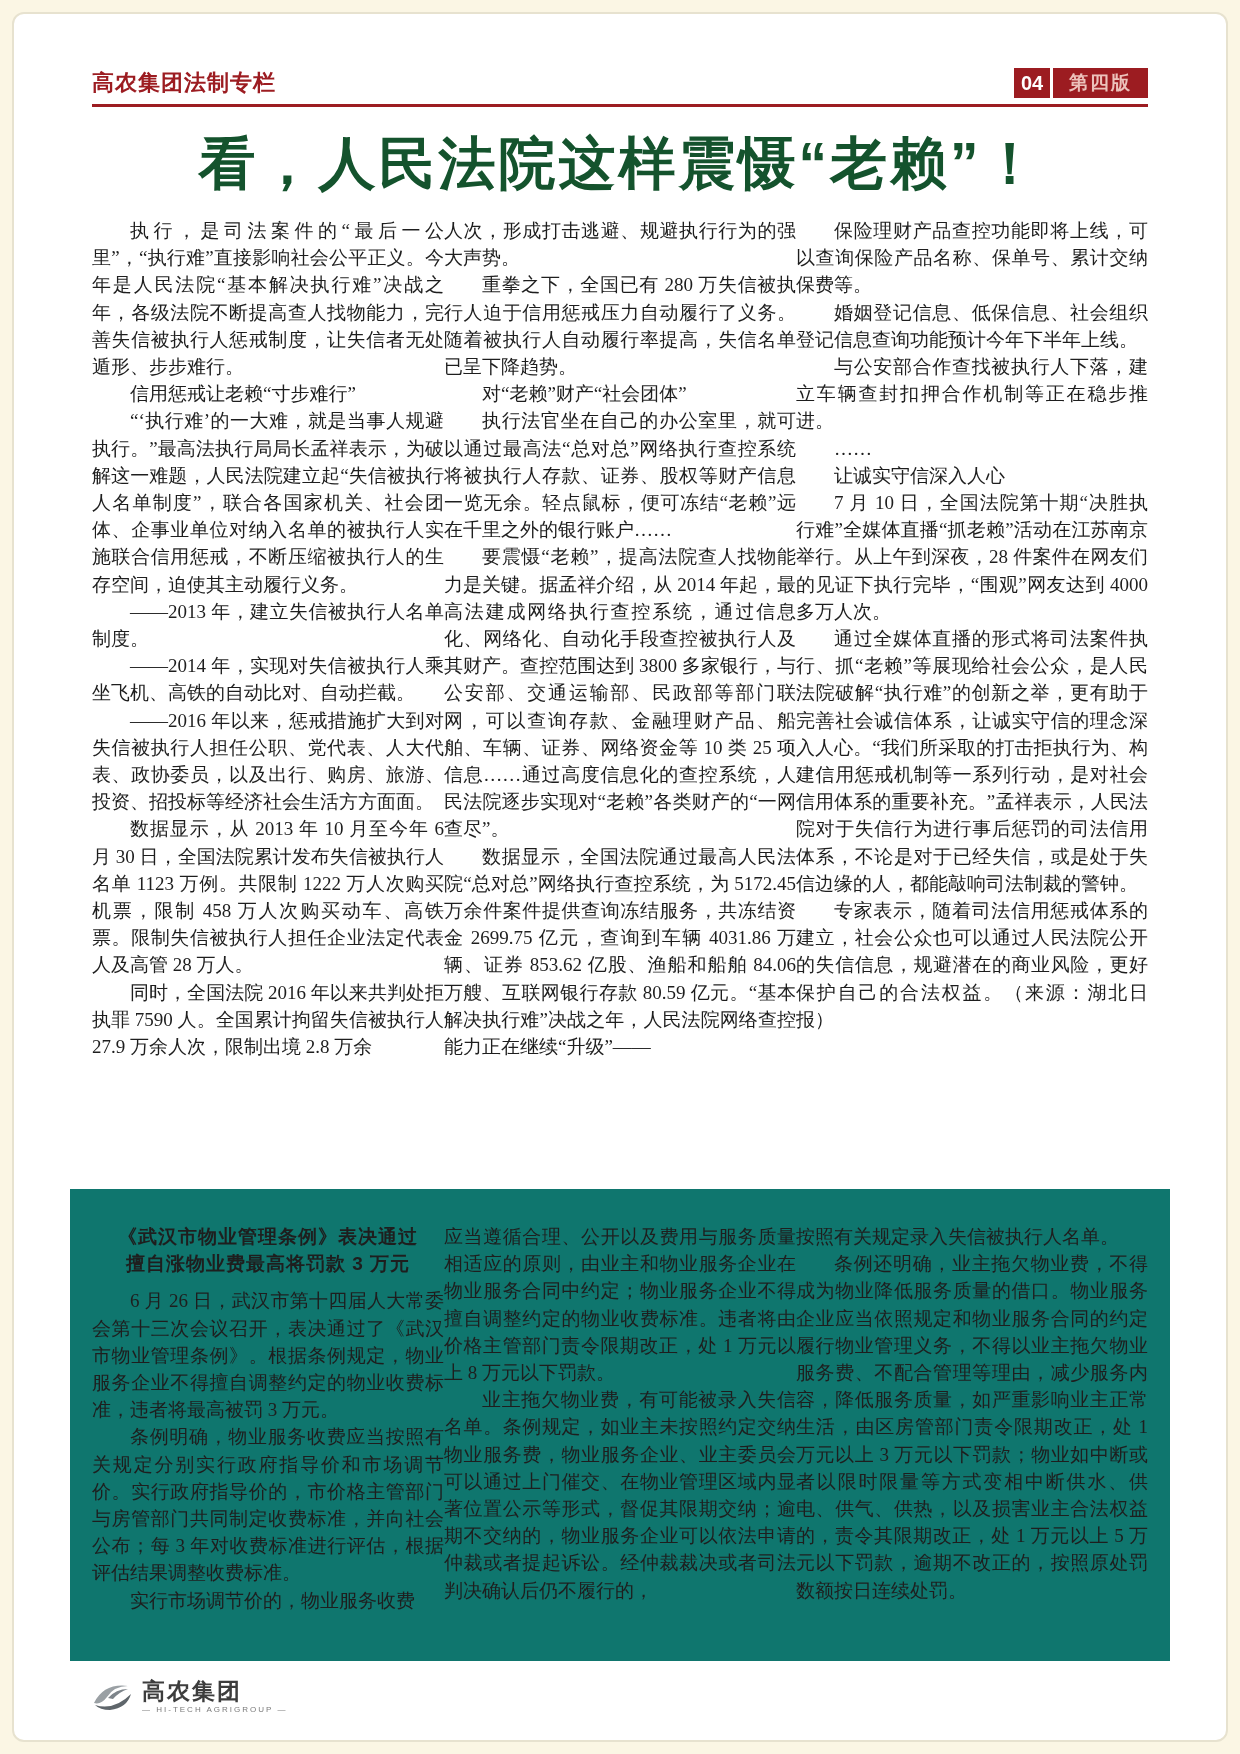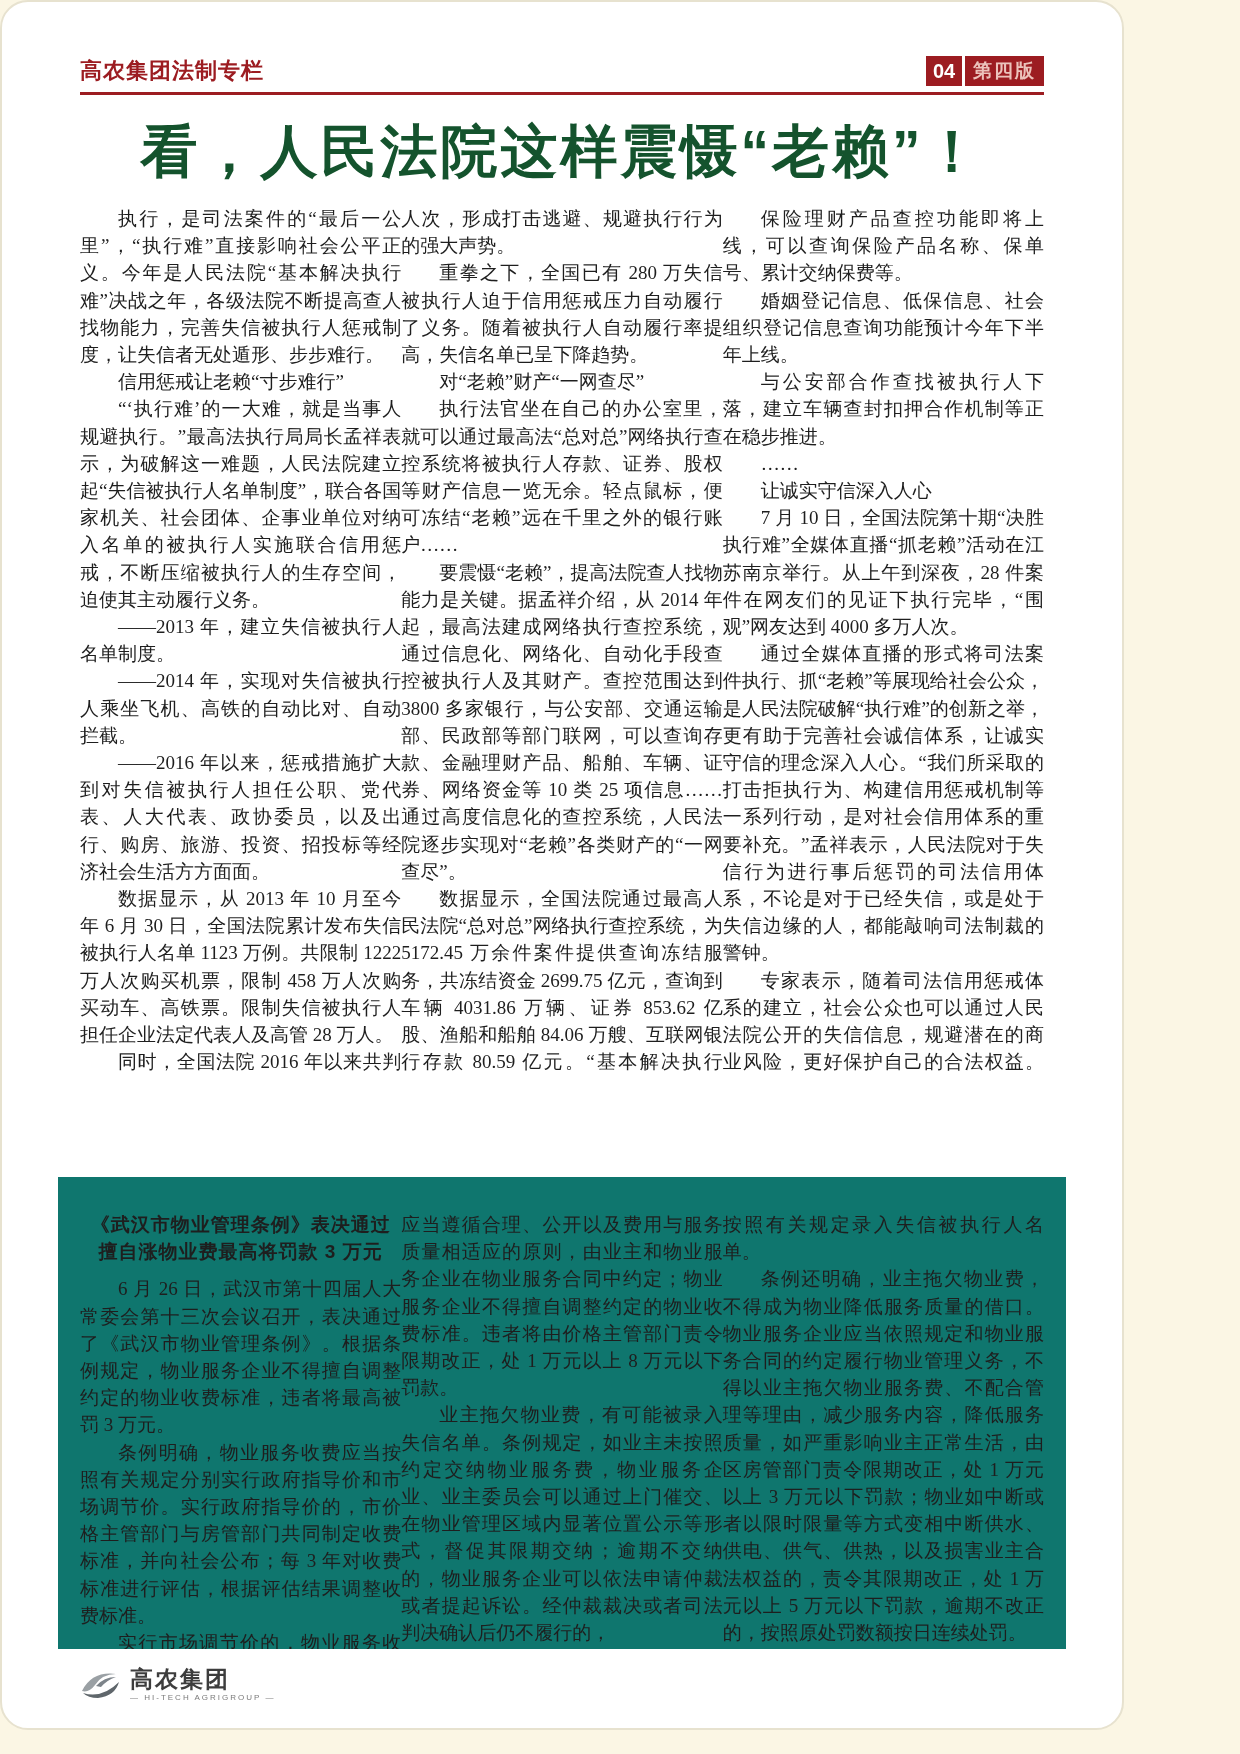--- a/index.html
+++ b/index.html
@@ -3,40 +3,41 @@
 <meta charset="utf-8">
 <style>
   * { margin:0; padding:0; box-sizing:border-box; }
   body {
     width:1240px; height:1754px;
     background:#fbf6e4;
     font-family:"Liberation Serif","DejaVu Serif",serif;
   }
   .sheet {
     position:relative;
-    width:1124px; height:1730px;
+    width:1216px; height:1730px;
+    margin:12px;
     background:#ffffff;
     border:2px solid #e7e2cf;
-    border-radius:28px;
+    border-radius:12px;
     overflow:hidden;
   }
   .masthead { display:flex; justify-content:space-between; align-items:flex-end; padding:54px 78px 0; }
   .brand {
     font-family:"Liberation Sans","DejaVu Sans",sans-serif;
     font-weight:bold; font-size:22px; color:#9c1c21; letter-spacing:1px;
   }
   .badge { display:flex; align-items:flex-end; }
   .badge .num {
     display:flex; align-items:center; justify-content:center;
     width:36px; height:30px; background:#9c1c21; color:#ffffff;
     font-family:"Liberation Sans","DejaVu Sans",sans-serif; font-weight:bold; font-size:20px;
   }
   .badge .ed {
     display:flex; align-items:center; justify-content:center;
-    height:30px; padding:0 8px; margin-left:3px;
+    height:30px; padding:0 16px; margin-left:3px;
     background:#9c1c21; color:#ecc2bb;
     font-family:"Liberation Sans","DejaVu Sans",sans-serif; font-weight:bold; font-size:19px; letter-spacing:2px;
   }
   .rule { margin:6px 78px 0; border-top:3px solid #9c1c21; }
   .headline {
     margin-top:24px; text-align:center;
     font-family:"Liberation Sans","DejaVu Sans",sans-serif;
     font-weight:bold; font-size:57px; line-height:64px;
     color:#14532d; letter-spacing:3px;
   }
@@ -95,21 +96,21 @@
         <p class="para">“‘执行难’的一大难，就是当事人规避执行。”最高法执行局局长孟祥表示，为破解这一难题，人民法院建立起“失信被执行人名单制度”，联合各国家机关、社会团体、企事业单位对纳入名单的被执行人实施联合信用惩戒，不断压缩被执行人的生存空间，迫使其主动履行义务。</p>
         <p class="para">——2013 年，建立失信被执行人名单制度。</p>
         <p class="para">——2014 年，实现对失信被执行人乘坐飞机、高铁的自动比对、自动拦截。</p>
         <p class="para">——2016 年以来，惩戒措施扩大到对失信被执行人担任公职、党代表、人大代表、政协委员，以及出行、购房、旅游、投资、招投标等经济社会生活方方面面。</p>
         <p class="para">数据显示，从 2013 年 10 月至今年 6 月 30 日，全国法院累计发布失信被执行人名单 1123 万例。共限制 1222 万人次购买机票，限制 458 万人次购买动车、高铁票。限制失信被执行人担任企业法定代表人及高管 28 万人。</p>
         <p class="para">同时，全国法院 2016 年以来共判处拒执罪 7590 人。全国累计拘留失信被执行人 27.9 万余人次，限制出境 2.8 万余</p>
       </div>
       <div class="col">
         <p class="cont">人次，形成打击逃避、规避执行行为的强大声势。</p>
         <p class="para">重拳之下，全国已有 280 万失信被执行人迫于信用惩戒压力自动履行了义务。随着被执行人自动履行率提高，失信名单已呈下降趋势。</p>
-        <p class="subhead">对“老赖”财产“一网查尽”</p>
+        <p class="subhead">对“老赖”财产“社会团体”</p>
         <p class="para">执行法官坐在自己的办公室里，就可以通过最高法“总对总”网络执行查控系统将被执行人存款、证券、股权等财产信息一览无余。轻点鼠标，便可冻结“老赖”远在千里之外的银行账户……</p>
         <p class="para">要震慑“老赖”，提高法院查人找物能力是关键。据孟祥介绍，从 2014 年起，最高法建成网络执行查控系统，通过信息化、网络化、自动化手段查控被执行人及其财产。查控范围达到 3800 多家银行，与公安部、交通运输部、民政部等部门联网，可以查询存款、金融理财产品、船舶、车辆、证券、网络资金等 10 类 25 项信息……通过高度信息化的查控系统，人民法院逐步实现对“老赖”各类财产的“一网查尽”。</p>
         <p class="para">数据显示，全国法院通过最高人民法院“总对总”网络执行查控系统，为 5172.45 万余件案件提供查询冻结服务，共冻结资金 2699.75 亿元，查询到车辆 4031.86 万辆、证券 853.62 亿股、渔船和船舶 84.06 万艘、互联网银行存款 80.59 亿元。“基本解决执行难”决战之年，人民法院网络查控能力正在继续“升级”——</p>
       </div>
       <div class="col">
         <p class="para">保险理财产品查控功能即将上线，可以查询保险产品名称、保单号、累计交纳保费等。</p>
         <p class="para">婚姻登记信息、低保信息、社会组织登记信息查询功能预计今年下半年上线。</p>
         <p class="para">与公安部合作查找被执行人下落，建立车辆查封扣押合作机制等正在稳步推进。</p>
         <p class="para">……</p>
         <p class="subhead">让诚实守信深入人心</p>

